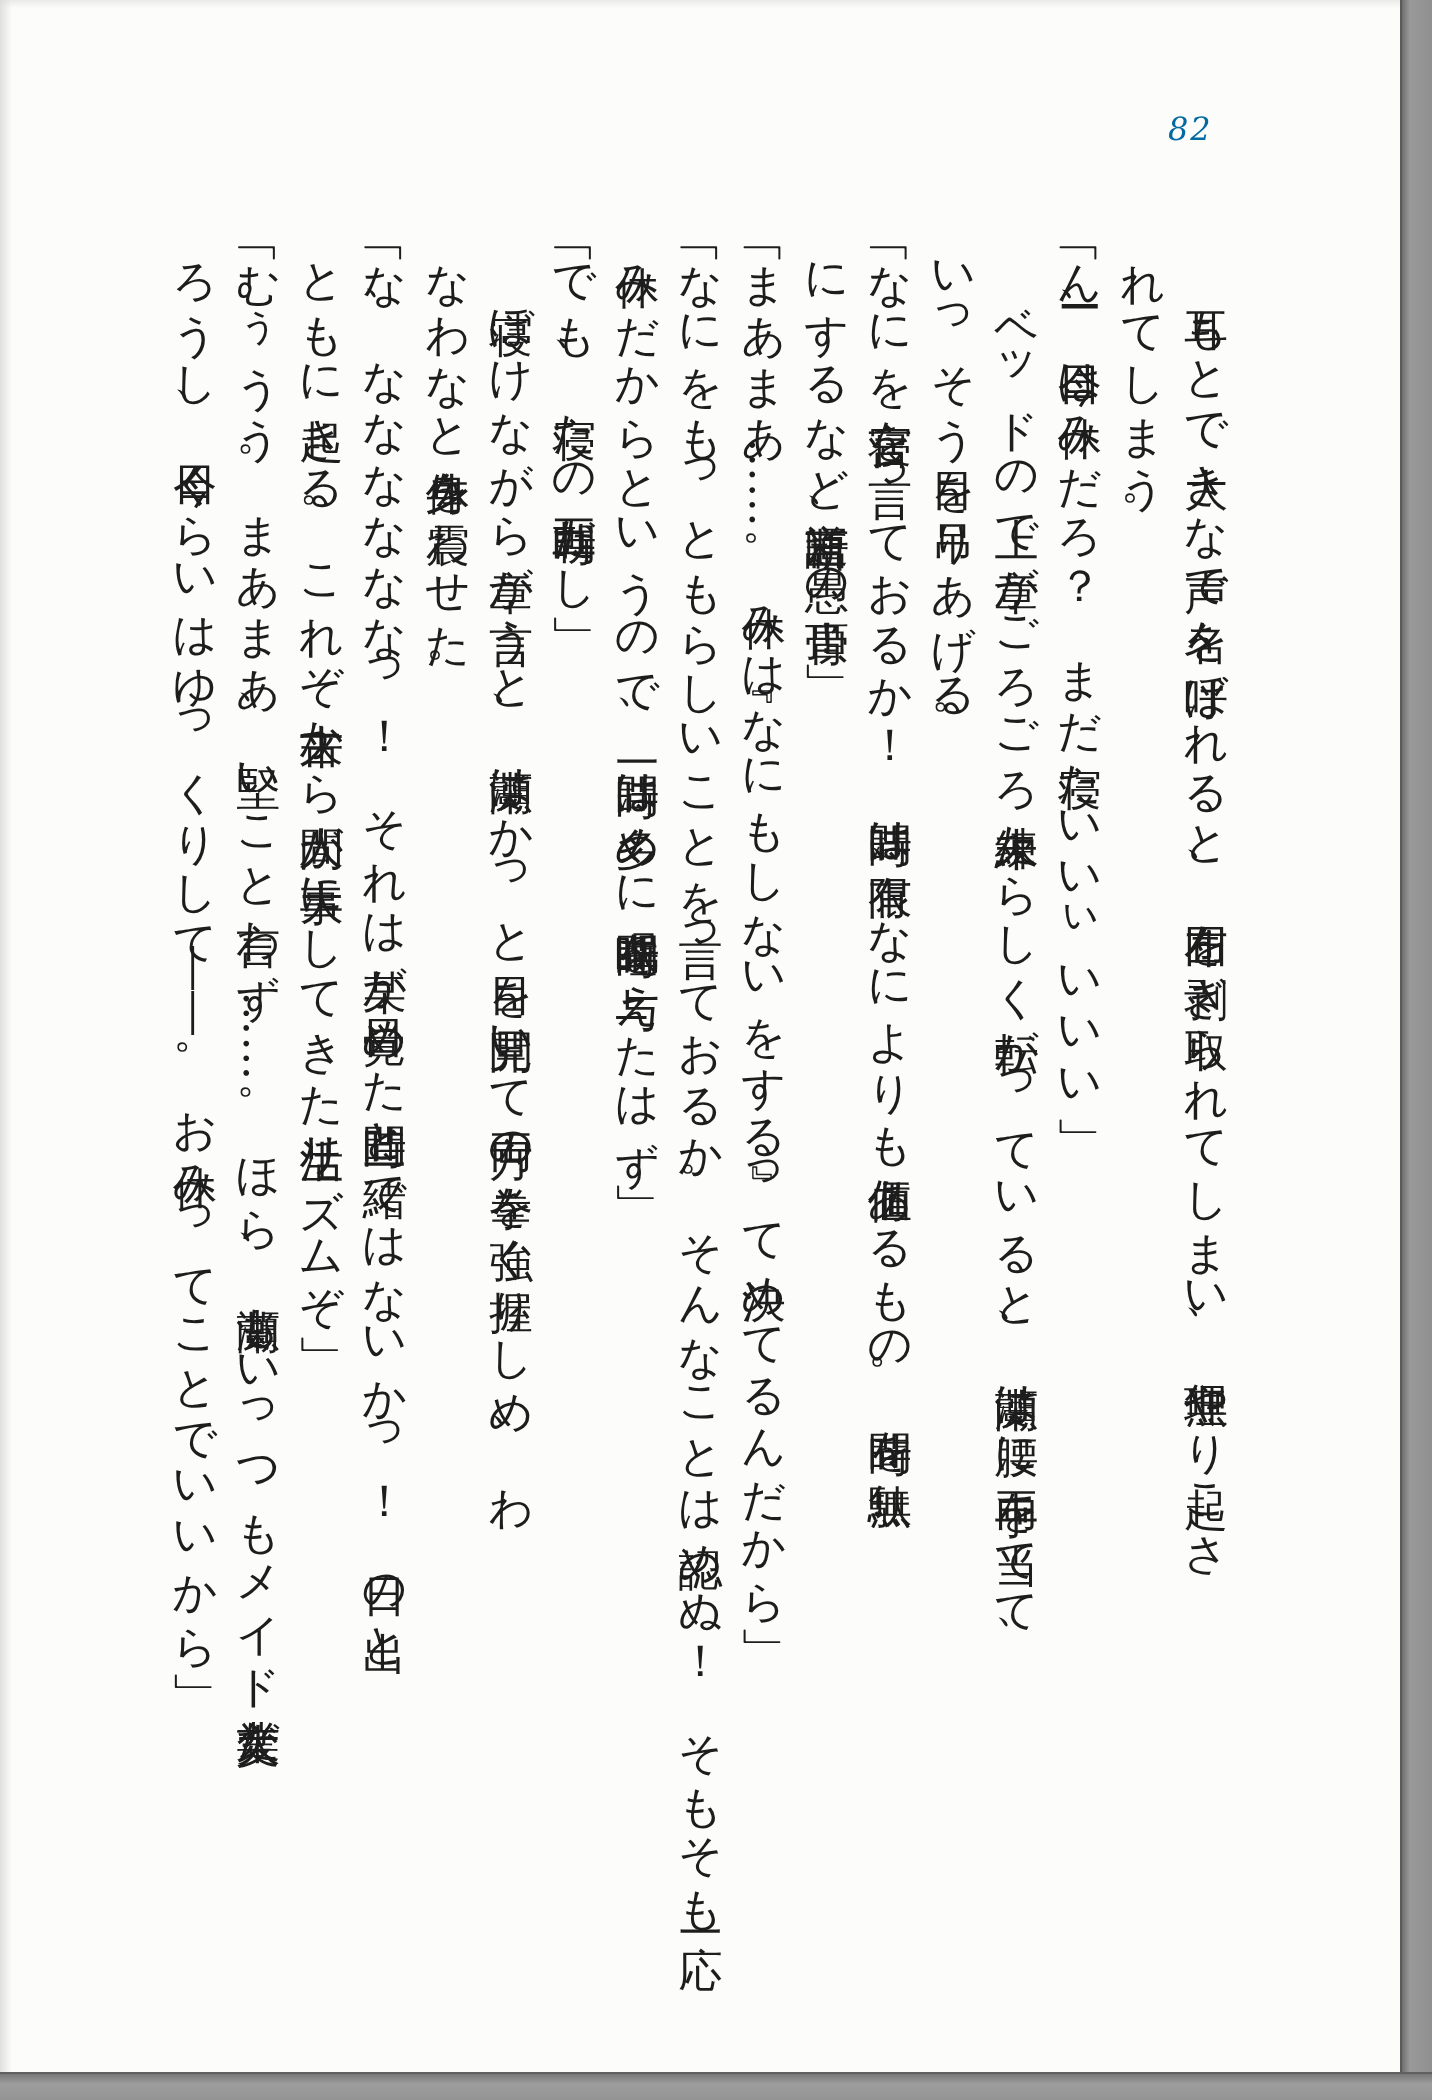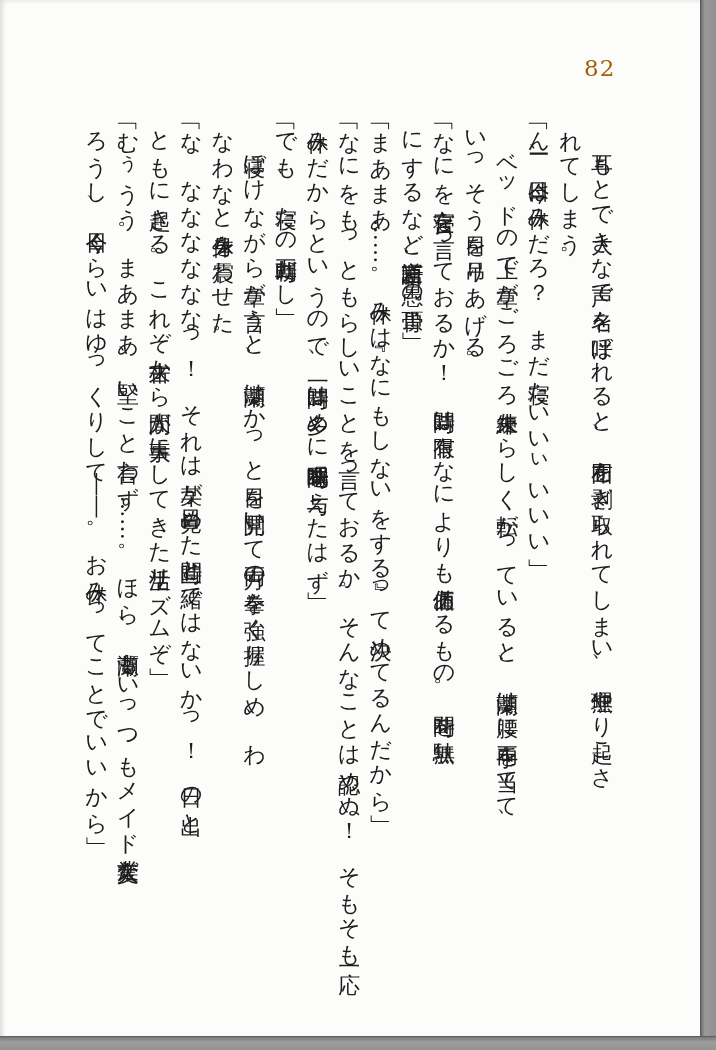--- a/index.html
+++ b/index.html
@@ -42,22 +42,23 @@
     position: absolute;
     left: 0; bottom: 0;
     width: 100%; height: 13px;
     background: linear-gradient(to bottom, #777777 0px, #9d9d9d 5px, #949494 100%);
     border-top: 1px solid #606060;
   }
   .page-number {
     position: absolute;
     left: 584px;
     top: 55px;
-    font-size: 23px;
-    color: #a16207;
+    font-size: 16px;
+    font-style: italic;
+    color: #0369a1;
     letter-spacing: 1px;
   }
   .text-area {
     position: absolute;
     top: 116px;
     left: 80px;
     width: 538px;
     height: 846px;
     writing-mode: vertical-rl;
     text-orientation: mixed;

